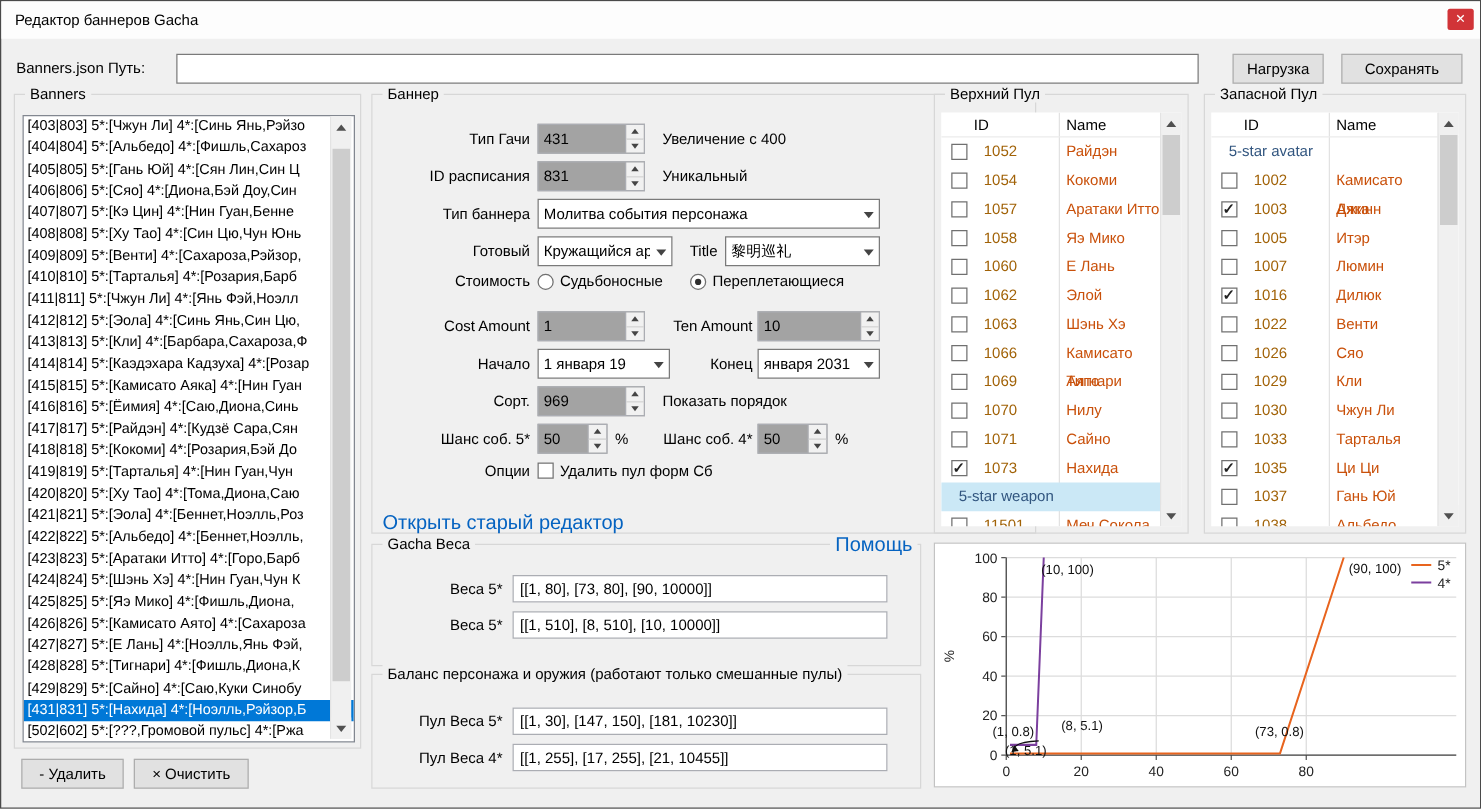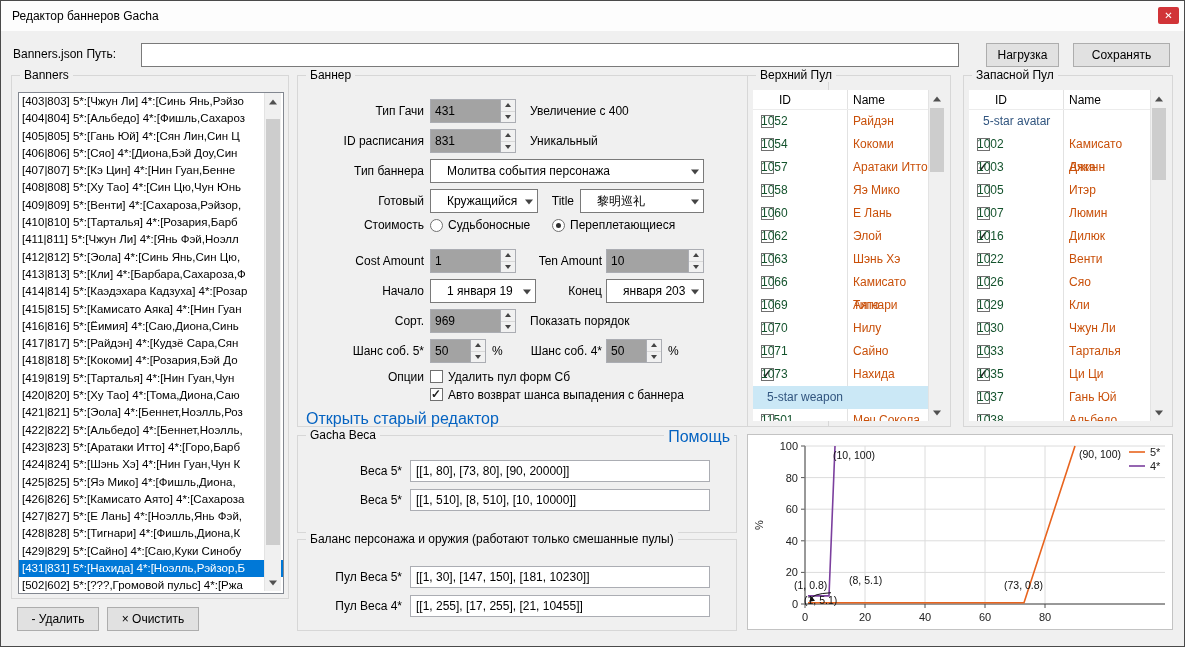--- a/index.html
+++ b/index.html
@@ -37,21 +37,21 @@
 .spin{position:absolute;height:24px;background:#a3a3a3;border:1px solid #abadb3;display:flex}
 .spin-val{flex:1;padding:0 4px;line-height:22px;overflow:hidden}
 .spin-btns{width:15px;border-left:1px solid #abadb3;display:flex;flex-direction:column}
 .spin-btns i{flex:1;background:#f1f1f1;position:relative}
 .spin-btns i+i{border-top:1px solid #d8d8d8}
 .spin-btns i::after{content:"";position:absolute;left:50%;top:50%;transform:translate(-50%,-50%);
   border-left:3px solid transparent;border-right:3px solid transparent}
 .spin-btns i.up::after{border-bottom:4px solid #444}
 .spin-btns i.dn::after{border-top:4px solid #444}
 .combo{position:absolute;height:24px;background:#fff;border:1px solid #7a7a7a;display:flex;align-items:center}
-.cval{flex:1;padding:0 16px;white-space:nowrap;overflow:hidden}
+.cval{flex:1;padding:0 4px;white-space:nowrap;overflow:hidden}
 .carr{width:17px;height:100%;position:relative;flex:none}
 .carr::after{content:"";position:absolute;left:50%;top:50%;transform:translate(-50%,-30%);
   border-left:4px solid transparent;border-right:4px solid transparent;border-top:5px solid #444}
 .radio{position:absolute;display:inline-flex;align-items:center;gap:5px;height:16px;font-size:12px;white-space:nowrap}
 .rdot{width:13px;height:13px;border:1px solid #707070;border-radius:50%;background:#fff;position:relative;flex:none}
 .radio.on .rdot::after{content:"";position:absolute;inset:3px;background:#2f2f2f;border-radius:50%}
 .check{position:absolute;display:inline-flex;gap:5px;height:15px;font-size:12px;white-space:nowrap}
 .cb{width:13px;height:13px;border:1px solid #707070;background:#fff;position:relative;flex:none}
 .cb.on::after{content:"✓";position:absolute;left:0;top:-2px;font-size:12px;font-weight:bold;color:#222;line-height:14px}
 .wlbl{position:absolute;left:8px;width:96px;text-align:right;line-height:22px;white-space:nowrap}
@@ -59,21 +59,21 @@
   white-space:nowrap;overflow:hidden}
 
 .ptable{position:absolute;left:5px;top:14px;right:5px;bottom:5px;background:#fff;overflow:hidden}
 .colsep{position:absolute;left:94px;top:0;bottom:0;width:1px;background:#e2e2e2}
 .phead{position:relative;height:20px;border-bottom:1px solid #ececec}
 .phead span{position:absolute;line-height:20px;color:#000}
 .ph-id{left:26px}.ph-name{left:100px}
 .pbody{position:relative;margin-right:17px}
 .prow{height:23px;position:relative;font-size:12px}
 .prow .cb{position:absolute;left:8px;top:5px}
-.pid{position:absolute;left:8px;line-height:23px;color:#14532d}
+.pid{position:absolute;left:34px;line-height:23px;color:#a16207}
 .pname{position:absolute;left:100px;line-height:23px;color:var(--orange)}
 .prow.sec{line-height:23px;padding-left:14px;color:#31557f}
 .prow.secsel{background:var(--secbg)}
 .pool-sb{top:0;bottom:0;right:0}
 
 .chartbox{position:absolute;left:746px;top:433px;width:426px;height:196px;background:#fff;border:1px solid #c3c3c3}
 svg text{font-family:"Liberation Sans",sans-serif}
 </style>
 </head>
 <body>
@@ -237,33 +237,29 @@
           <i class="dn"></i>
         </span>
     </div>
     <span class="hint" style="left:370px;top:263px">%</span>
 
     <span class="frm-lbl" style="top:294px;line-height:15px">Опции</span>
     <span class="check" style="left:132px;top:294px">
       <span class="cb"></span>
       <span>Удалить пул форм Сб</span>
     </span>
-    <span class="check" style="left:132px;top:312px">
-      <span class="cb on"></span>
-      <span>Авто возврат шанса выпадения с баннера</span>
-    </span>
 
     <a class="link" style="left:8px;top:334px">Открыть старый редактор</a>
   </div>
 
   <div class="group" style="left:296px;top:434px;width:440px;height:98px">
     <span class="glabel">Gacha Веса</span>
     <a class="link" style="right:2px;top:-8px;background:#f0f0f0;padding:0 4px">Помощь</a>
     <span class="wlbl" style="top:24px">Веса 5*</span>
-    <div class="wbox" style="left:112px;top:24px;width:300px">[[1, 80], [73, 80], [90, 20000]]</div>
+    <div class="wbox" style="left:112px;top:24px;width:300px">[[1, 80], [73, 80], [90, 10000]]</div>
     <span class="wlbl" style="top:53px">Веса 5*</span>
     <div class="wbox" style="left:112px;top:53px;width:300px">[[1, 510], [8, 510], [10, 10000]]</div>
   </div>
 
   <div class="group" style="left:296px;top:538px;width:440px;height:92px">
     <span class="glabel">Баланс персонажа и оружия (работают только смешанные пулы)</span>
     <span class="wlbl" style="top:26px">Пул Веса 5*</span>
     <div class="wbox" style="left:112px;top:26px;width:300px">[[1, 30], [147, 150], [181, 10230]]</div>
     <span class="wlbl" style="top:55px">Пул Веса 4*</span>
     <div class="wbox" style="left:112px;top:55px;width:300px">[[1, 255], [17, 255], [21, 10455]]</div>

